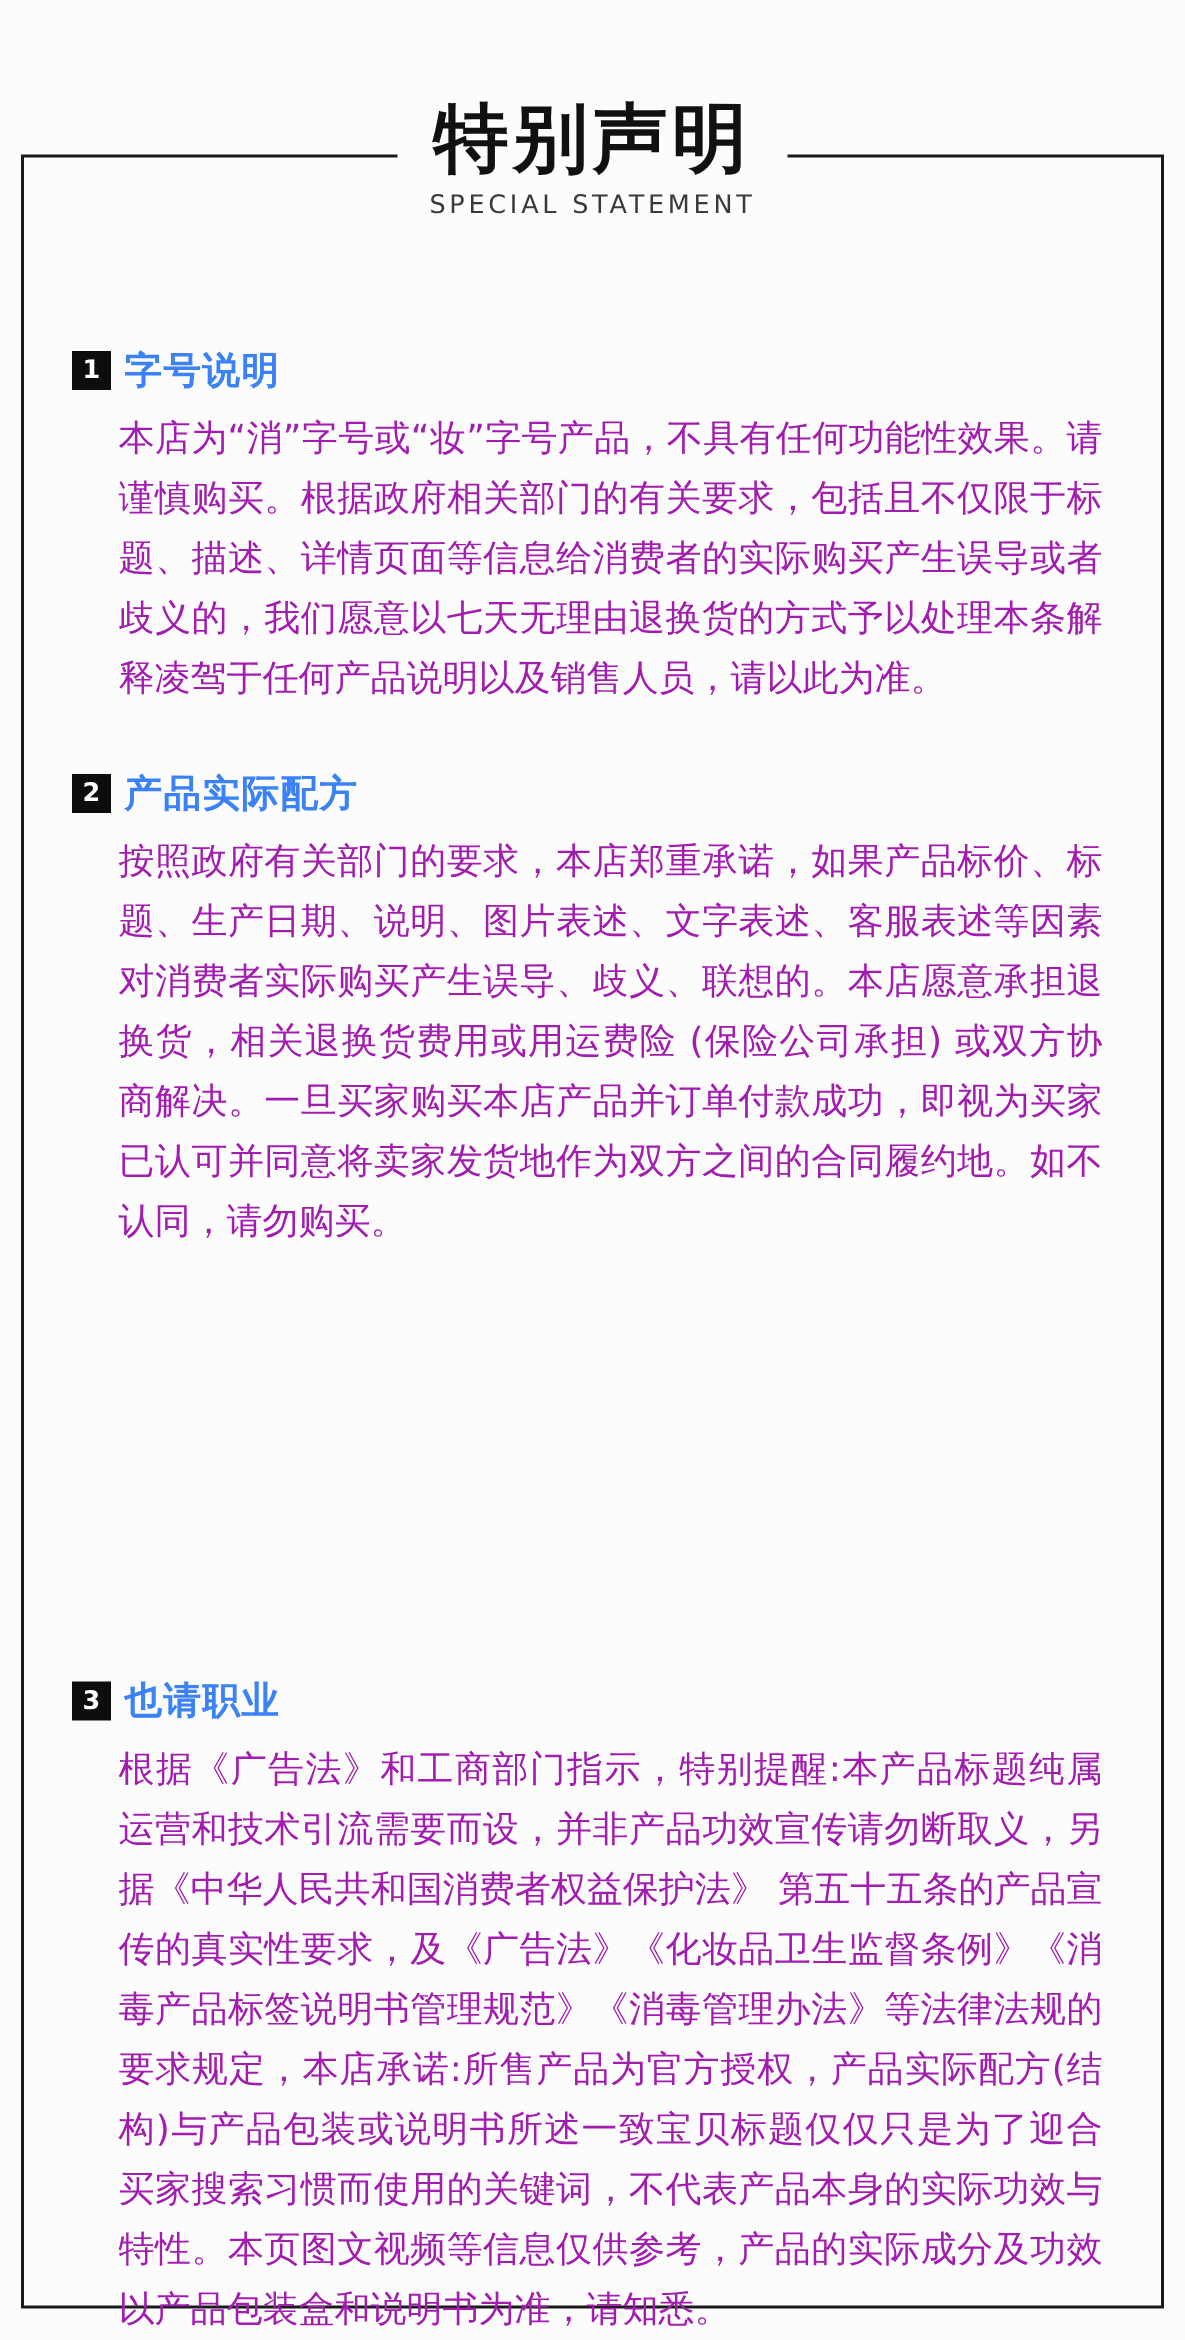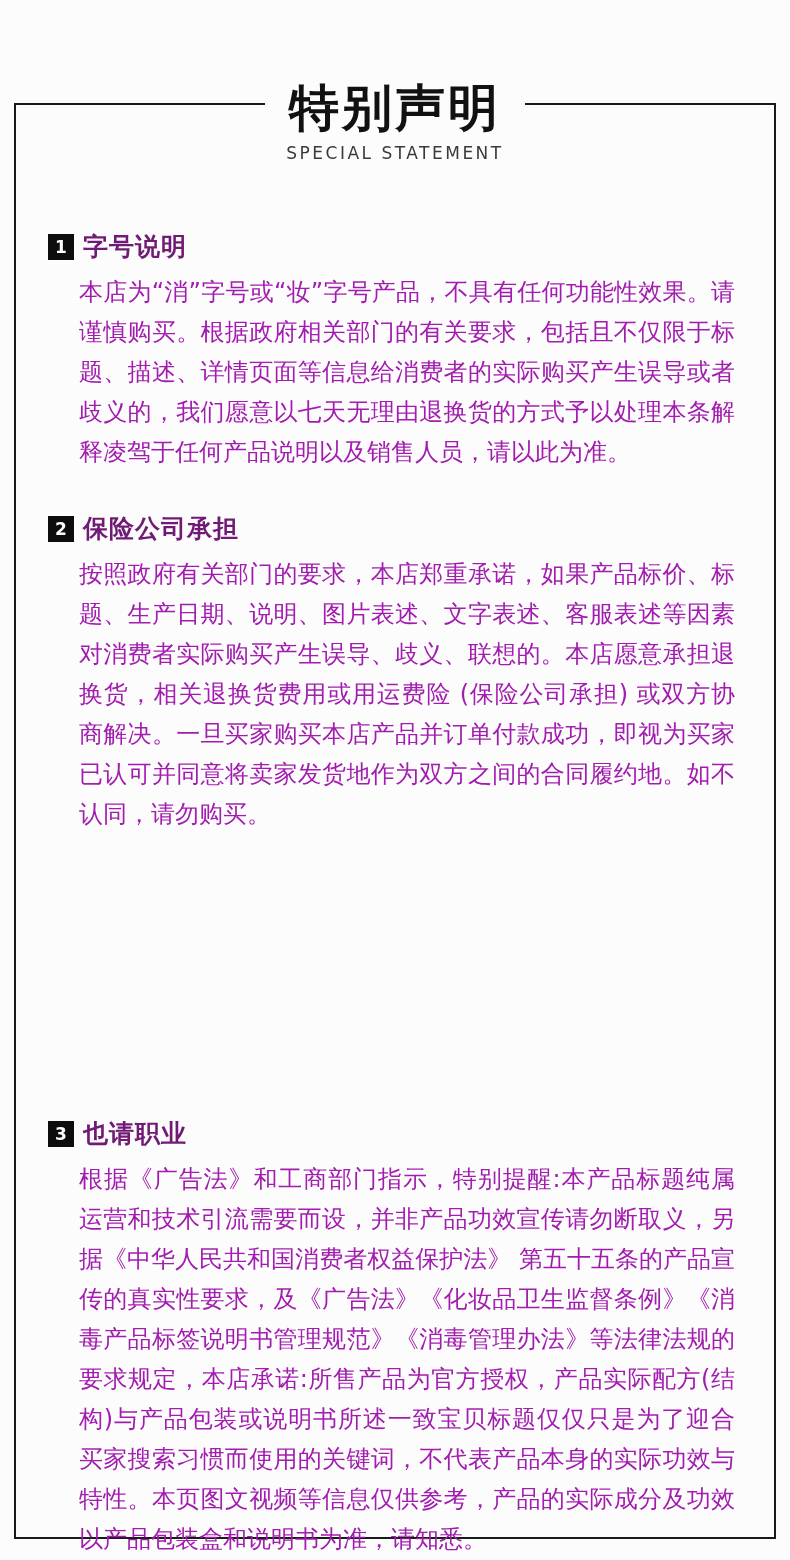--- a/index.html
+++ b/index.html
@@ -23,21 +23,21 @@
     z-index: 1;
   }
   .title-block {
     position: absolute;
     top: 0; left: 0; right: 0;
     text-align: center;
     z-index: 2;
   }
   .main-title {
     display: inline-block;
-    margin-top: 80px;
+    margin-top: 64px;
     padding: 0 24px;
     background: #fcfcfc;
     font-size: 50px;
     line-height: 56px;
     font-weight: 900;
     letter-spacing: 3px;
     color: #111111;
   }
   .subtitle {
     margin-top: 7px;
@@ -69,21 +69,21 @@
     font-size: 17px;
     font-weight: bold;
     display: flex;
     align-items: center;
     justify-content: center;
   }
   .sec-title {
     font-size: 25px;
     font-weight: bold;
     letter-spacing: 1px;
-    color: #701a75;
+    color: #3b82f6;
   }
   .sec-body {
     margin-left: 31px;
     width: 656px;
     font-size: 24px;
     line-height: 40px;
     color: #a21caf;
     text-align: justify;
     text-justify: inter-ideograph;
   }
@@ -107,21 +107,21 @@
       <span class="sec-title">字号说明</span>
     </div>
     <div class="sec-body">
       <p>本店为“消”字号或“妆”字号产品，不具有任何功能性效果。请谨慎购买。根据政府相关部门的有关要求，包括且不仅限于标题、描述、详情页面等信息给消费者的实际购买产生误导或者歧义的，我们愿意以七天无理由退换货的方式予以处理本条解释凌驾于任何产品说明以及销售人员，请以此为准。</p>
     </div>
   </section>
 
   <section class="section sec-2">
     <div class="sec-head">
       <span class="num-badge">2</span>
-      <span class="sec-title">保险公司承担</span>
+      <span class="sec-title">产品实际配方</span>
     </div>
     <div class="sec-body">
       <p>按照政府有关部门的要求，本店郑重承诺，如果产品标价、标题、生产日期、说明、图片表述、文字表述、客服表述等因素对消费者实际购买产生误导、歧义、联想的。本店愿意承担退换货，相关退换货费用或用运费险 (保险公司承担) 或双方协商解决。一旦买家购买本店产品并订单付款成功，即视为买家已认可并同意将卖家发货地作为双方之间的合同履约地。如不认同，请勿购买。</p>
     </div>
   </section>
 
   <section class="section sec-3">
     <div class="sec-head">
       <span class="num-badge">3</span>
       <span class="sec-title">也请职业</span>

